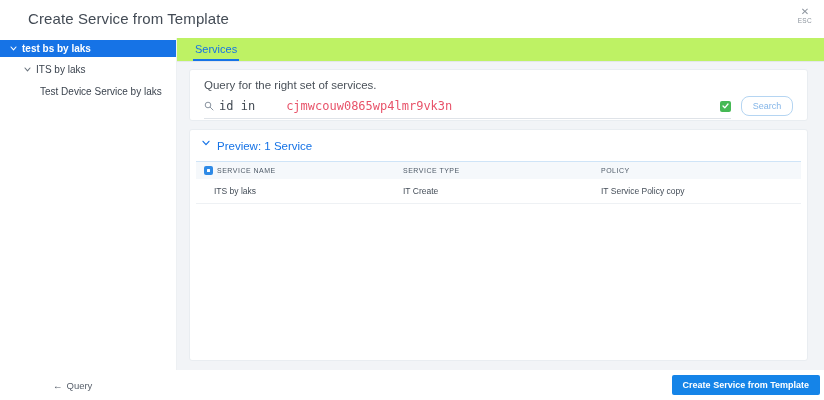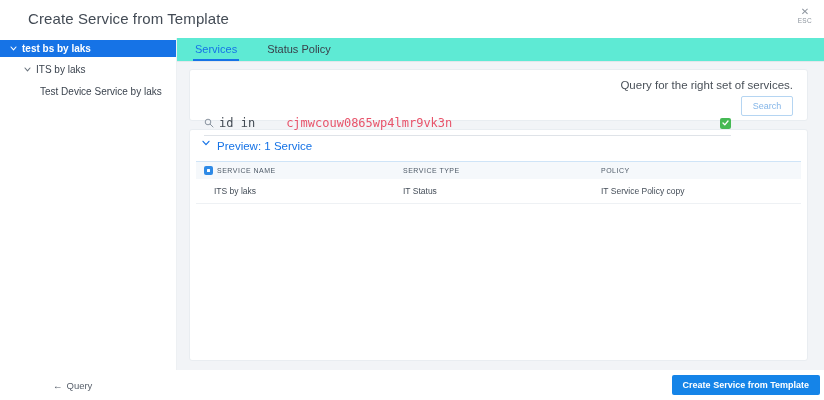--- a/index.html
+++ b/index.html
@@ -20,42 +20,42 @@
 
   .sidebar { width:177px; background:#fff; border-right:1px solid #edf0f3; padding-top:2px; flex:none; }
   .tree-item { display:flex; align-items:center; font-size:10px; color:#3b434e; cursor:pointer; }
   .tree-item .chev { display:inline-flex; margin-right:5px; }
   .tree-item.selected { background:#1673e6; color:#fff; font-weight:700; height:17px; padding-left:10px; }
   .tree-item.l2 { height:21px; padding-left:24px; margin-top:2px; }
   .tree-item.l3 { height:23px; padding-left:40px;text-align:right; }
 
   .content { flex:1; min-width:0; display:flex; flex-direction:column; background:#f2f4f7; }
 
-  .tabbar { background:#5eead4; border-bottom:1px solid #e3e7eb; display:flex; height:24px;
+  .tabbar { background:#bef264; border-bottom:1px solid #e3e7eb; display:flex; height:24px;
             padding-left:16px; flex:none; }
   .tab { font-size:11px; color:#39404b; display:flex; align-items:center; padding:0 2px;
          margin-right:26px; cursor:pointer; border-bottom:2px solid transparent; }
   .tab.active { color:#1673e6; border-bottom-color:#1673e6; }
 
   .scroll { flex:1; padding:7px 16px 0 12px; overflow:hidden; }
 
   .card { background:#fff; border:1px solid #e9edf1; border-radius:3px; }
   .card-query { height:52px; padding:9px 14px 0; }
-  .query-prompt { font-size:11.5px; color:#4a5159;text-align:right; }
+  .query-prompt { font-size:11.5px; color:#4a5159; }
   .query-row { display:flex; align-items:flex-end; margin-top:5px; }
   .query-line { flex:1; display:flex; align-items:center; border-bottom:1px solid #dfe3e8;
                 padding-bottom:5px; margin-right:10px; }
   .search-glyph { margin-right:5px; display:inline-flex; }
   .code { font-family:"DejaVu Sans Mono", monospace; font-size:12px; }
   .code-prefix { color:#424a53; margin-right:3px; }
   .code-value { color:#e8536a;margin-left:28px; }
   .valid-box { width:11px; height:11px; background:#45b954; border-radius:2px; margin-left:auto;
                display:flex; align-items:center; justify-content:center; cursor:pointer; }
   .btn-search { width:52px; height:20px; background:#fff; border:1px solid #b5d5f2; color:#85b6e8;
-                font-size:9px; border-radius:2px; margin-bottom:20px; cursor:pointer;
+                font-size:9px; border-radius:8px; margin-bottom:3px; cursor:pointer;
                 font-family:"Liberation Sans", sans-serif; }
 
   .card-preview { margin-top:8px; height:232px; padding:8px 6px 0; }
   .preview-head { display:flex; align-items:flex-start; color:#1673e6; font-size:11.5px;
                   padding:2px 8px 9px 6px; cursor:pointer; }
   .preview-head .chev { margin-right:7px; display:inline-flex; }
   .divider { height:1px; background:#cfe4f7; }
 
   .tbl-head { display:grid; grid-template-columns:199px 198px 1fr; align-items:center;
               background:#f5f8fb; height:17px; padding-left:8px;
@@ -114,23 +114,20 @@
       <span>Test Device Service by laks</span>
     </div>
   </div>
 
   <div class="content">
 
     <div class="tabbar">
       <div class="tab active">
         <span>Services</span>
       </div>
-      <div class="tab">
-        <span>Status Policy</span>
-      </div>
     </div>
 
     <div class="scroll">
 
       <div class="card card-query">
         <div class="query-prompt">Query for the right set of services.</div>
         <div class="query-row">
           <div class="query-line">
             <span class="search-glyph">
               <svg width="10" height="10" viewBox="0 0 10 10">
@@ -167,21 +164,21 @@
                 <span class="dot"></span>
               </span>
             <span>SERVICE NAME</span>
           </div>
           <div>SERVICE TYPE</div>
           <div>POLICY</div>
         </div>
 
         <div class="tbl-row">
           <div class="c1">ITS by laks</div>
-          <div>IT Status</div>
+          <div>IT Create</div>
           <div>IT Service Policy copy</div>
         </div>
       </div>
 
     </div>
   </div>
 </div>
 
 <div class="footer">
   <div class="back">

